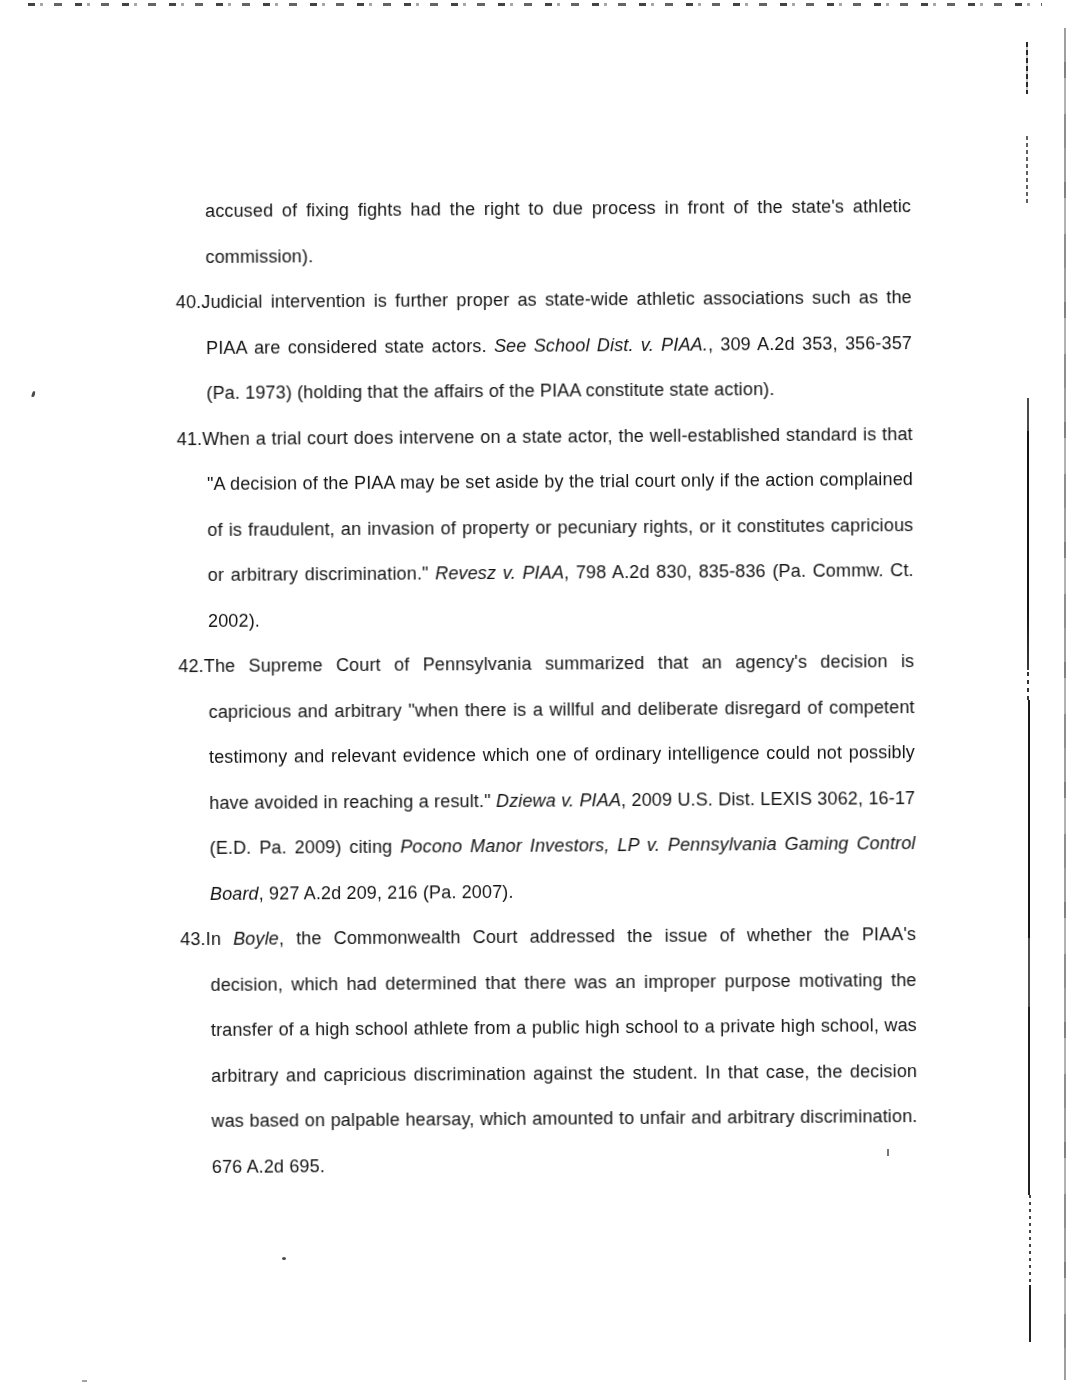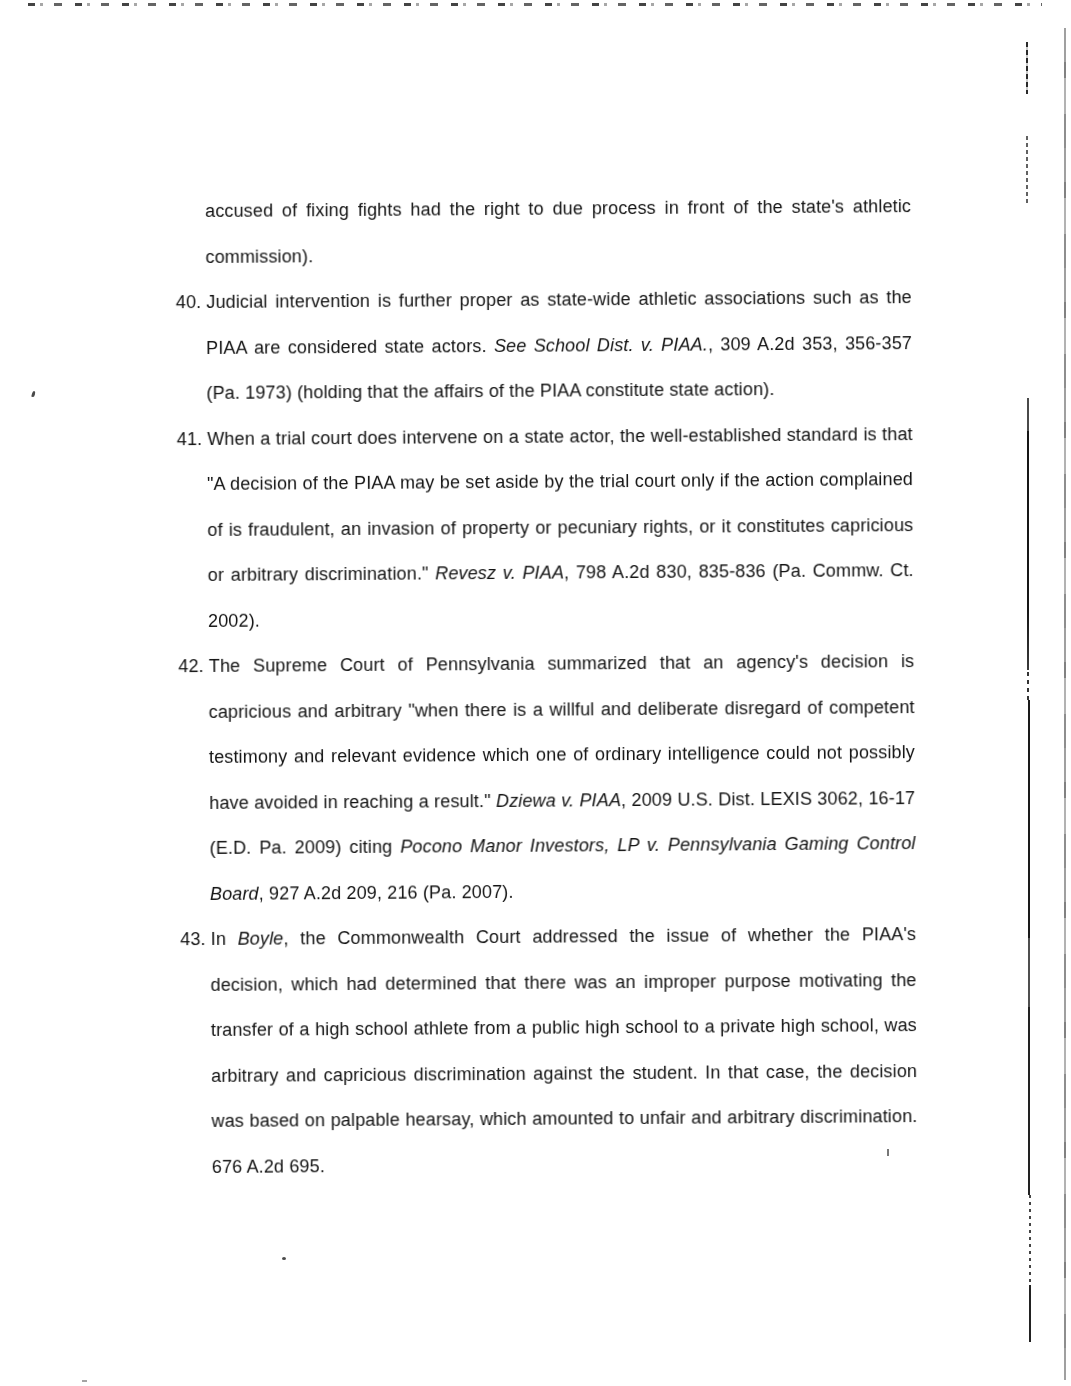--- a/index.html
+++ b/index.html
@@ -27,21 +27,21 @@
     transform-origin: 0 0;
     font-size: 18px;
     letter-spacing: 0.15px;
     line-height: 45.5px;
     color: #1b1b1b;
     text-align: justify;
     filter: blur(0.26px) contrast(1.08);
   }
   .para { text-indent: -30px; }
   .para.continuation { text-indent: 0; }
-  .pnum { margin-right: 5px; }
+  .pnum { }
   .italic { font-style: italic; }
 
   
   .top-noise {
     position: absolute;
     left: 28px; top: 3px;
     width: 1014px; height: 3px;
     background: repeating-linear-gradient(90deg,
       rgba(35,35,35,0.85) 0 7px, transparent 7px 12px,
       rgba(35,35,35,0.40) 12px 15px, transparent 15px 26px,

